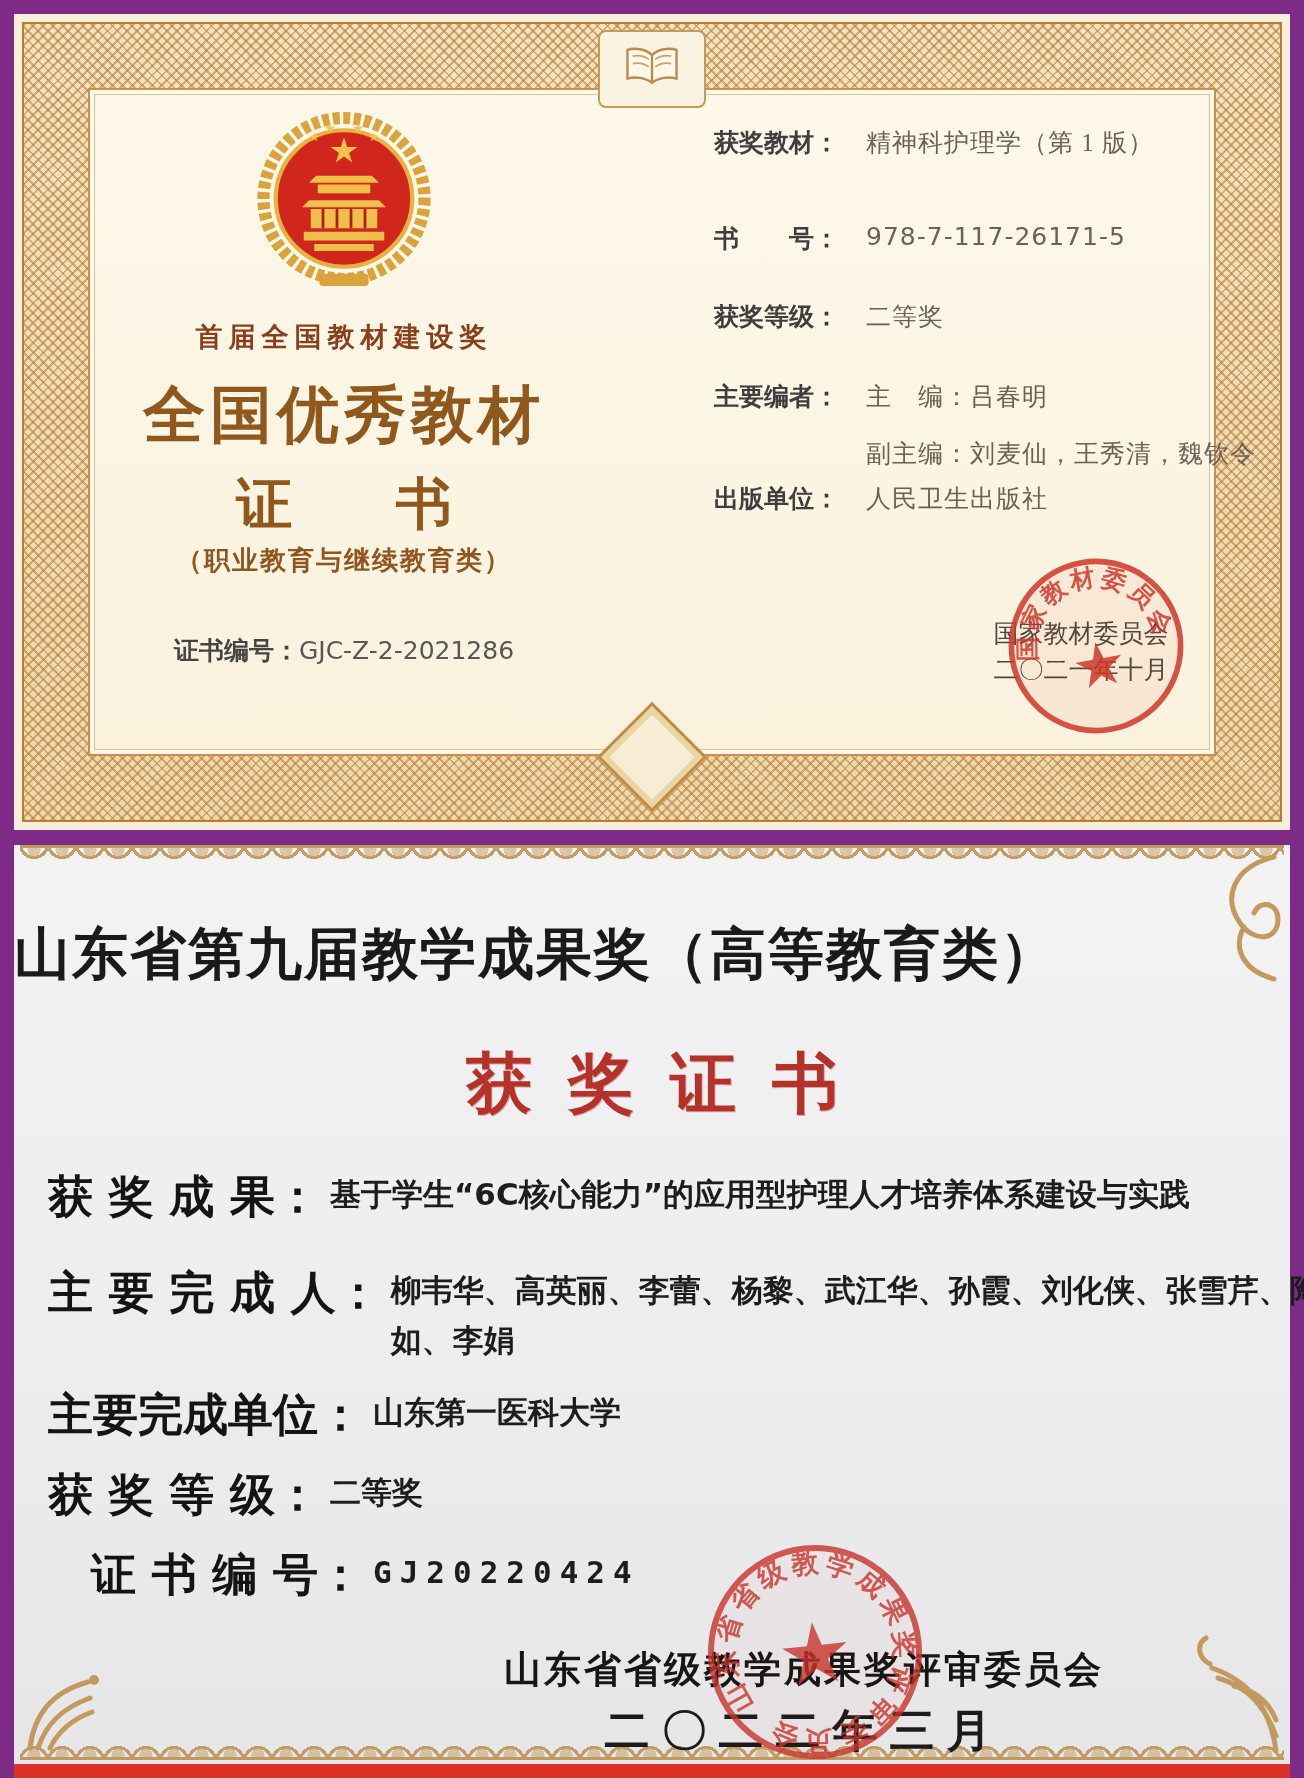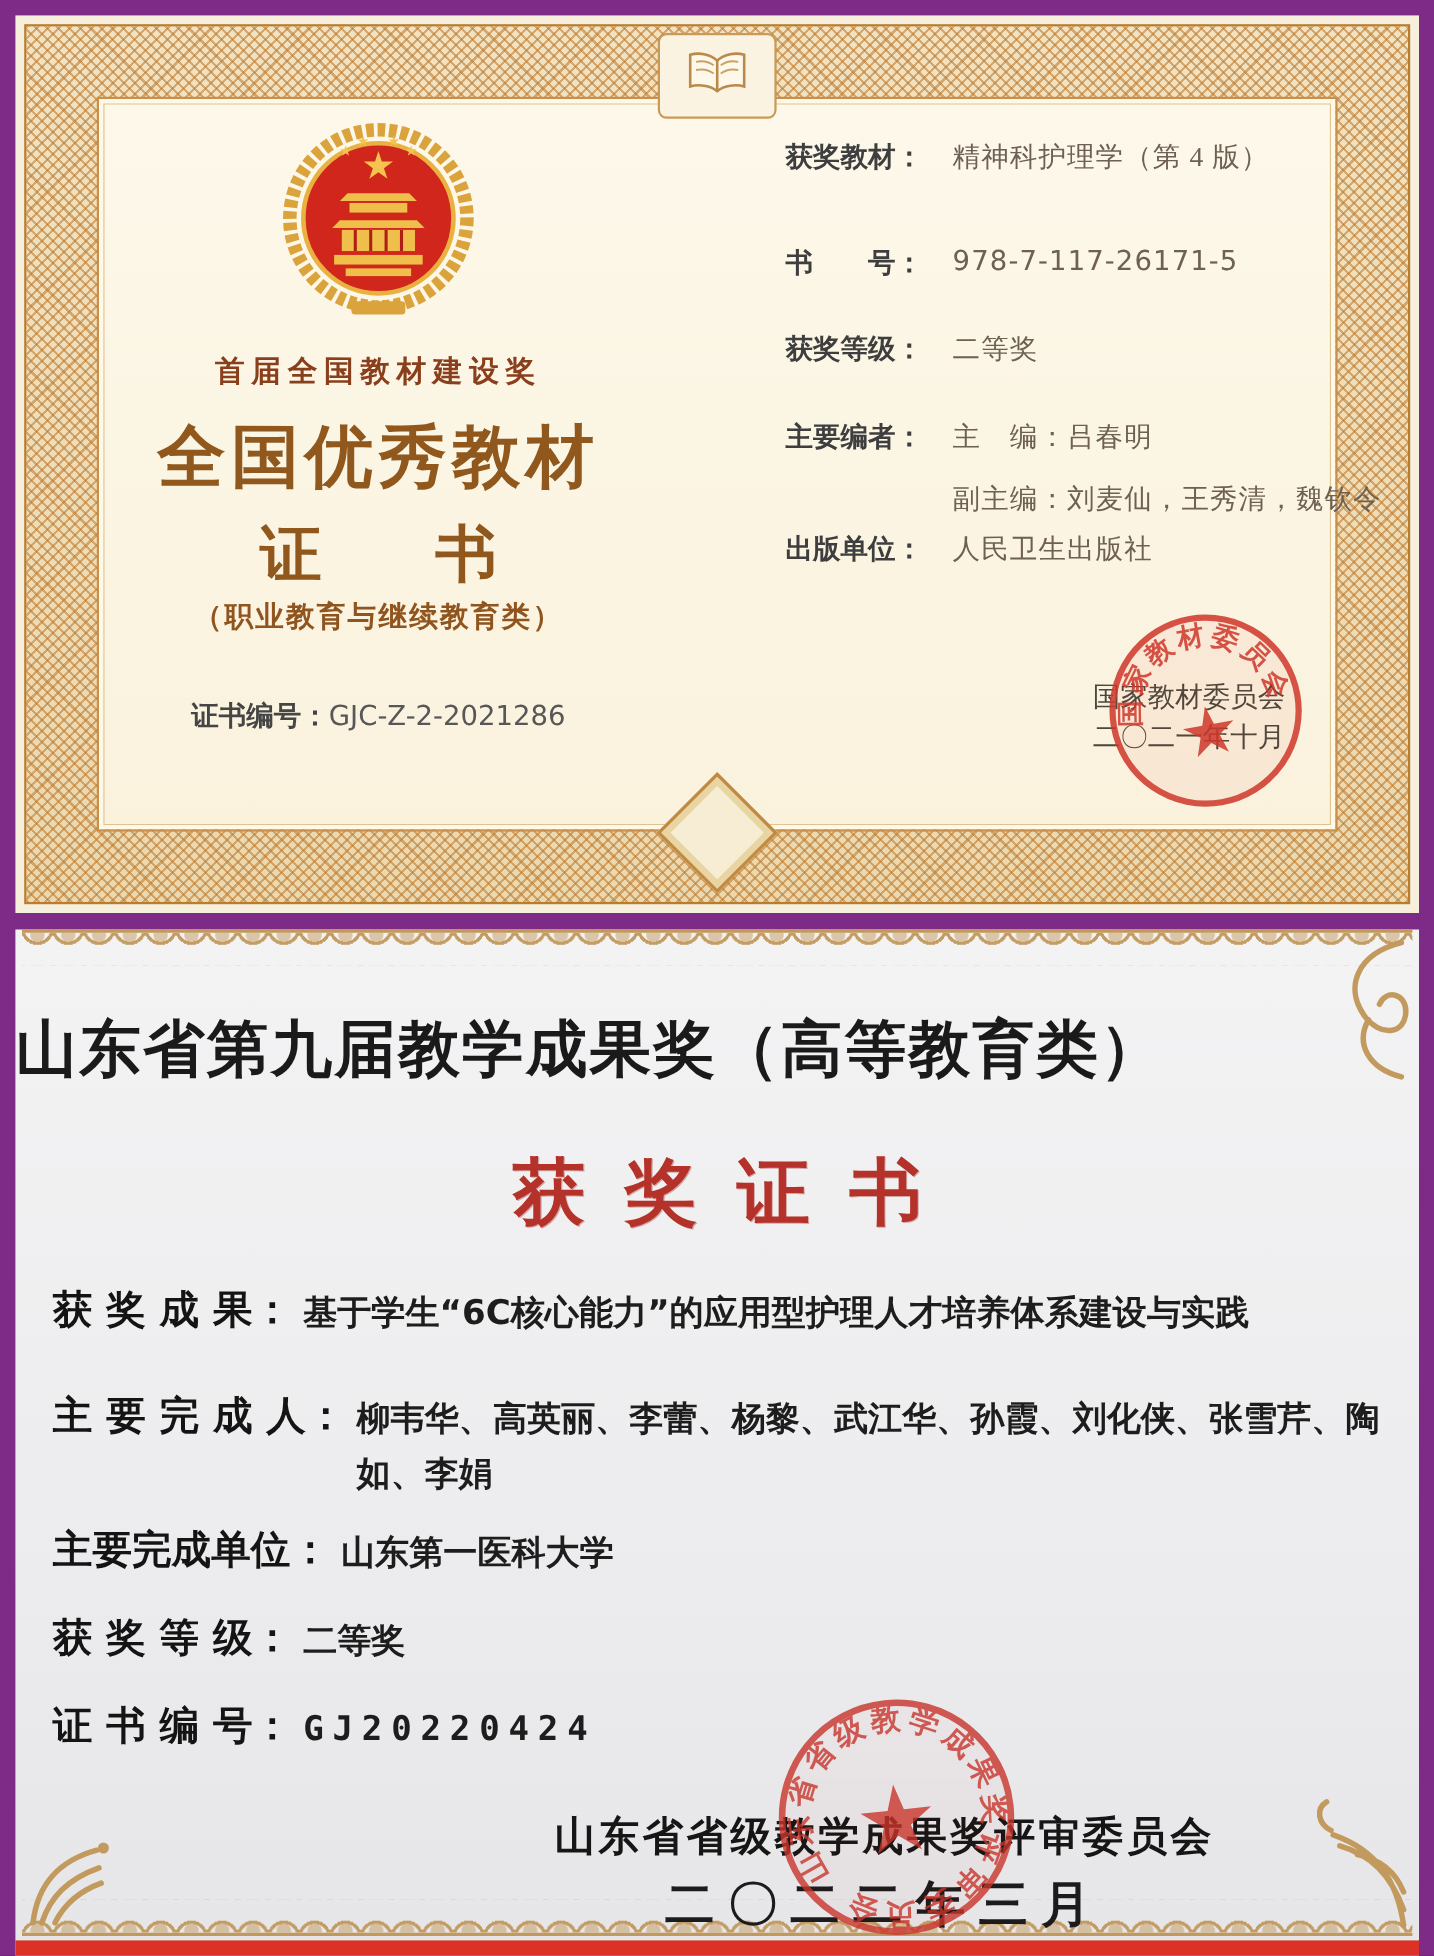--- a/index.html
+++ b/index.html
@@ -55,21 +55,21 @@
   .cb-red{position:absolute;left:0;right:0;bottom:0;height:14px;background:#dc3126;}
   .cb-flourish{position:absolute;color:#c29a5e;}
   .cb-title{position:absolute;top:72px;left:0;right:0;text-align:left;
     font-family:"DejaVu Serif","Liberation Serif",serif;font-weight:bold;
     font-size:56px;color:#1a1a1a;letter-spacing:2px;white-space:nowrap;}
   .cb-subtitle{position:absolute;top:194px;left:0;right:0;text-align:center;
     font-family:"DejaVu Serif","Liberation Serif",serif;font-weight:bold;
     font-size:66px;color:#b5322a;letter-spacing:36px;text-indent:36px;white-space:nowrap;
     text-shadow:1px 1px 0 rgba(150,30,25,.35);}
   .cb-row{position:absolute;left:34px;display:flex;align-items:flex-start;}
-  .cb-label{flex:none;font-size:36px;font-weight:bold;color:#141414;white-space:nowrap;}
+  .cb-label{flex:none;font-size:45px;font-weight:bold;color:#141414;white-space:nowrap;}
   .cb-value{font-size:31px;font-weight:600;color:#1d1d1d;line-height:50px;padding:2px 0 0 10px;}
   .cb-value.wrap{width:930px;white-space:normal;}
   .cb-value.code{font-family:"DejaVu Sans Mono","Liberation Mono",monospace;letter-spacing:8px;}
   .cb-issuer{position:absolute;top:800px;left:440px;width:700px;text-align:center;
     font-size:37px;font-weight:bold;color:#161616;letter-spacing:3px;white-space:nowrap;}
   .cb-date{position:absolute;top:856px;left:440px;width:700px;text-align:center;
     font-size:45px;font-weight:bold;color:#1b1b1b;letter-spacing:12px;white-space:nowrap;}
   .cb-seal{position:absolute;left:687px;top:693px;width:228px;height:228px;opacity:.8;transform:rotate(-6deg);}
 </style>
 </head>
@@ -123,21 +123,21 @@
       <div class="ct-title2">证 书</div>
       <div class="ct-subtitle">（职业教育与继续教育类）</div>
       <div class="ct-certno">
         <span class="lbl">证书编号：</span><span>GJC-Z-2-2021286</span>
       </div>
     </div>
 
     <div class="ct-rows">
       <div class="ctr-row" style="top:112px;font-family:Liberation Serif, serif;">
         <div class="ctr-label">获奖教材：</div>
-        <div class="ctr-value">精神科护理学（第 4 版）</div>
+        <div class="ctr-value">精神科护理学（第 1 版）</div>
       </div>
       <div class="ctr-row" style="top:208px;">
         <div class="ctr-label">书　　号：</div>
         <div class="ctr-value">978-7-117-26171-5</div>
       </div>
       <div class="ctr-row" style="top:286px;">
         <div class="ctr-label">获奖等级：</div>
         <div class="ctr-value">二等奖</div>
       </div>
       <div class="ctr-row" style="top:366px;">
@@ -191,21 +191,21 @@
       <div class="cb-value wrap">柳韦华、高英丽、李蕾、杨黎、武江华、孙霞、刘化侠、张雪芹、陶如、李娟</div>
     </div>
     <div class="cb-row" style="top:540px;">
       <div class="cb-label">主要完成单位：</div>
       <div class="cb-value">山东第一医科大学</div>
     </div>
     <div class="cb-row" style="top:620px;">
       <div class="cb-label">获 奖 等 级：</div>
       <div class="cb-value">二等奖</div>
     </div>
-    <div class="cb-row" style="top:700px;">
+    <div class="cb-row" style="top:700px;margin-left:43px;">
       <div class="cb-label">证 书 编 号：</div>
       <div class="cb-value code">GJ20220424</div>
     </div>
 
     <div class="cb-issuer">山东省省级教学成果奖评审委员会</div>
     <div class="cb-date">二〇二二年三月</div>
 
     <svg class="cb-seal" viewBox="0 0 228 228">
       <circle cx="114" cy="114" r="104" fill="rgba(200,52,43,0.04)" stroke="#c8342b" stroke-width="6"></circle>
       <path id="sealRingBottom" d="M114,34 a80,80 0 1,1 -0.01,0" fill="none"></path>

